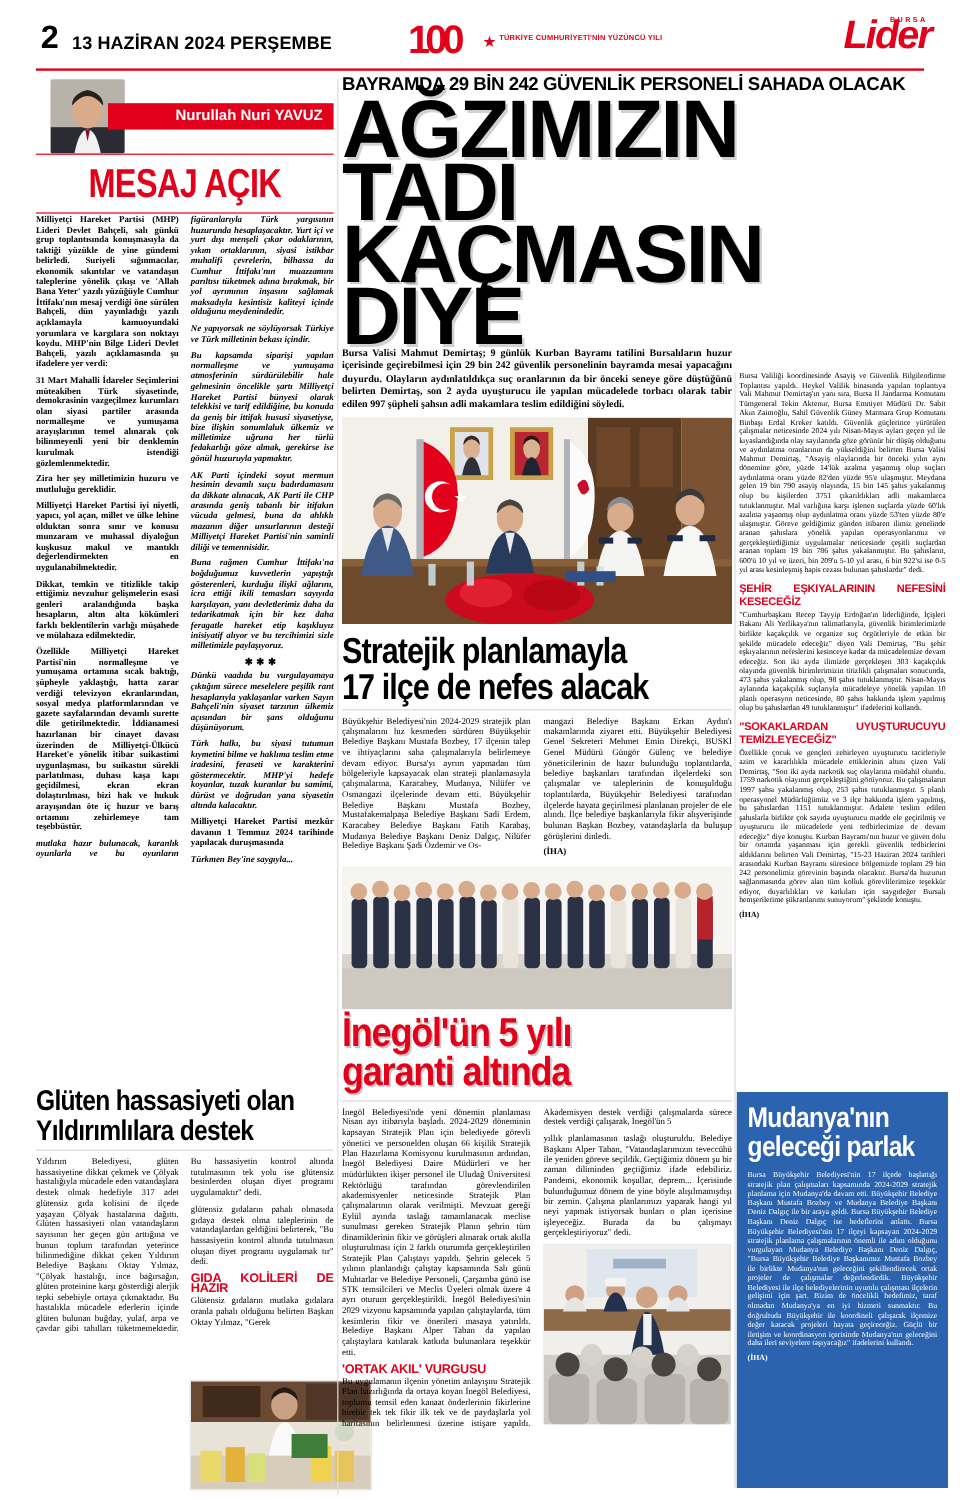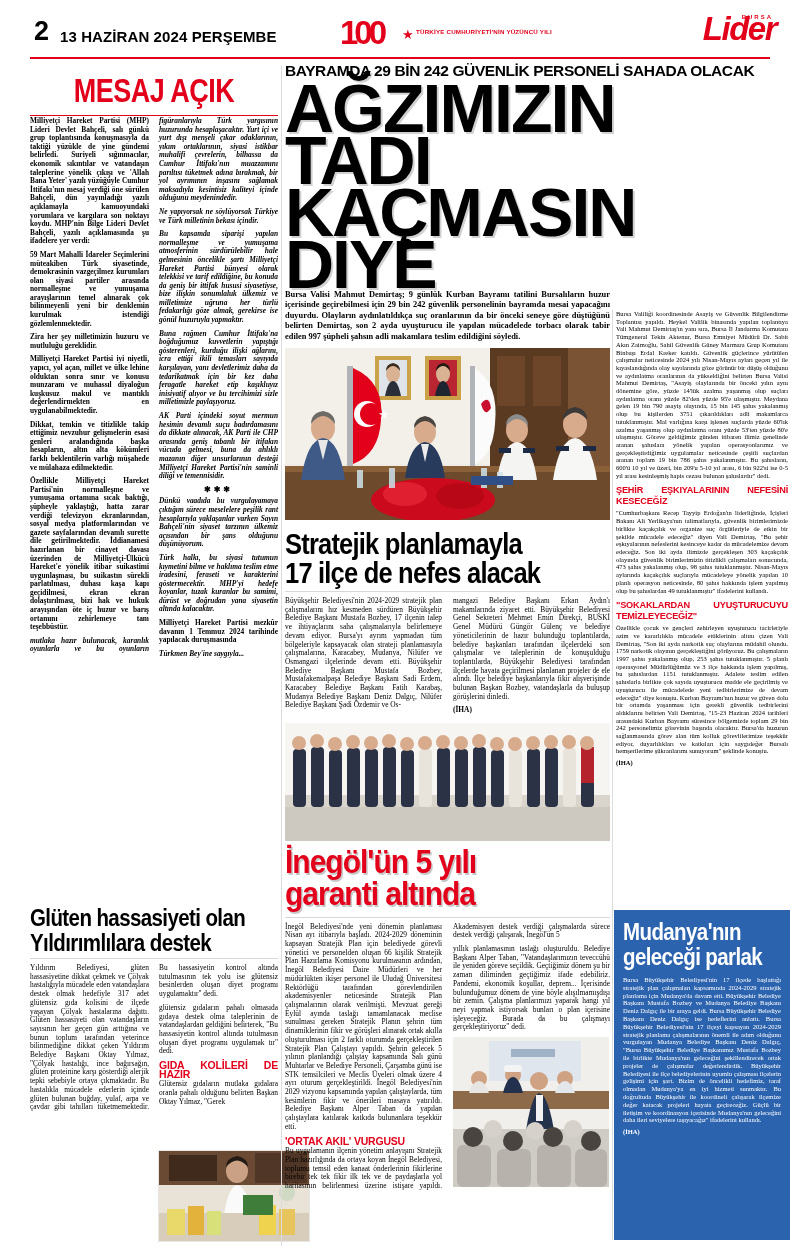--- a/index.html
+++ b/index.html
@@ -124,35 +124,51 @@
     </div>
 
     <div class="brand">
       <div class="brand-sub">BURSA</div>
       <div class="brand-name">Lider</div>
     </div>
     <div class="rule-red"></div>
   </div>
 
   <div class="colwrap">
+    <div class="col-head">
+      <div class="col-photo">
+        <svg width="62" height="62" viewBox="0 0 62 62">
+          <rect width="62" height="62" fill="#b9b2ab"></rect>
+          <rect y="40" width="62" height="22" fill="#2b2b33"></rect>
+          <ellipse cx="31" cy="26" rx="13" ry="15" fill="#d9ab8b"></ellipse>
+          <path d="M18 22 Q31 6 44 22 Q44 12 31 9 Q18 12 18 22Z" fill="#27211c"></path>
+          <path d="M20 62 Q24 42 31 42 Q38 42 42 62Z" fill="#f2f2f2"></path>
+          <path d="M29 42 L31 52 L33 42Z" fill="#8c1020"></path>
+        </svg>
+      </div>
+      <div class="col-namebar">
+        <span>Nurullah Nuri YAVUZ</span>
+      </div>
+      <div class="col-rule"></div>
+    </div>
     <div class="col-title">MESAJ AÇIK</div>
     <div class="col-rule2"></div>
 
     <div class="col-body">
       <p>Milliyetçi Hareket Partisi (MHP) Lideri Devlet Bahçeli, salı günkü grup toplantısında konuşmasıyla da taktiği yüzükle de yine gündemi belirledi. Suriyeli sığınmacılar, ekonomik sıkıntılar ve vatandaşın taleplerine yönelik çıkışı ve 'Allah Bana Yeter' yazılı yüzüğüyle Cumhur İttifakı'nın mesaj verdiği öne sürülen Bahçeli, dün yayınladığı yazılı açıklamayla kamuoyundaki yorumlara ve kargılara son noktayı koydu. MHP'nin Bilge Lideri Devlet Bahçeli, yazılı açıklamasında şu ifadelere yer verdi:</p>
-      <p>59 Mart Mahalli İdareler Seçimlerini müteakiben Türk siyasetinde, demokrasinin vazgeçilmez kurumları olan siyasi partiler arasında normalleşme ve yumuşama arayışlarının temel alınarak çok bilinmeyenli yeni bir denklemin kurulmak istendiği gözlemlenmektedir.</p>
+      <p>31 Mart Mahalli İdareler Seçimlerini müteakiben Türk siyasetinde, demokrasinin vazgeçilmez kurumları olan siyasi partiler arasında normalleşme ve yumuşama arayışlarının temel alınarak çok bilinmeyenli yeni bir denklemin kurulmak istendiği gözlemlenmektedir.</p>
       <p>Zira her şey milletimizin huzuru ve mutluluğu gereklidir.</p>
       <p>Milliyetçi Hareket Partisi iyi niyetli, yapıcı, yol açan, millet ve ülke lehine olduktan sonra sınır ve konusu munzaram ve muhassıl diyaloğun kuşkusuz makul ve mantıklı değerlendirmekten en uygulanabilmektedir.</p>
       <p>Dikkat, temkin ve titizlikle takip ettiğimiz nevzuhur gelişmelerin esasi genleri aralandığında başka hesapların, altın alta kökümleri farklı beklentilerin varlığı müşahede ve mülahaza edilmektedir.</p>
       <p>Özellikle Milliyetçi Hareket Partisi'nin normalleşme ve yumuşama ortamına sıcak baktığı, şüpheyle yaklaştığı, hatta zarar verdiği televizyon ekranlarından, sosyal medya platformlarından ve gazete sayfalarından devamlı surette dile getirilmektedir. İddianamesi hazırlanan bir cinayet davası üzerinden de Milliyetçi-Ülkücü Hareket'e yönelik itibar suikastimi uygunlaşması, bu suikastın sürekli parlatılması, duhası kaşa kapı geçidilmesi, ekran ekran dolaştırılması, bizi hak ve hukuk arayışından öte iç huzur ve barış ortamını zehirlemeye tam teşebbüstür.</p>
       <p class="ital">mutlaka hazır bulunacak, karanlık oyunlarla ve bu oyunların figüranlarıyla Türk yargısının huzurunda hesaplaşacaktır. Yurt içi ve yurt dışı menşeli çıkar odaklarının, yıkım ortaklarının, siyasi istikbar muhalifi çevrelerin, bilhassa da Cumhur İttifakı'nın muazzamını parıltısı tüketmek adına bırakmak, bir yol ayrımının inşasını sağlamak maksadıyla kesintisiz kaliteyi içinde olduğunu meydenindedir.</p>
       <p class="ital">Ne yapıyorsak ne söylüyorsak Türkiye ve Türk milletinin bekası içindir.</p>
       <p class="ital">Bu kapsamda siparişi yapılan normalleşme ve yumuşama atmosferinin sürdürülebilir hale gelmesinin öncelikle şartı Milliyetçi Hareket Partisi bünyesi olarak telekkisi ve tarif edildiğine, bu konuda da geniş bir ittifak hususi siyasetiyse, bize ilişkin sonumlaluk ülkemiz ve milletimize uğruna her türlü fedakarlığı göze almak, gerekirse ise gönül huzuruyla yapmaktır.</p>
+      <p class="ital">AK Parti içindeki soyut mermun hesimin devamlı suçu badırdamasını da dikkate alınacak, AK Parti ile CHP arasında geniş tabanlı bir itifakın vücuda gelmesi, buna da ahlıklı mazanın diğer unsurlarının desteği Milliyetçi Hareket Partisi'nin saminli diliği ve temennisidir.</p>
       <p class="ital">Buna rağmen Cumhur İttifakı'na boğduğumuz kuvvetlerin yapıştığı gösterenleri, kurduğu ilişki ağlarını, icra ettiği ikili temasları sayıyıda karşılayan, yanı devletlerimiz daha da tedarikatmak için bir kez daha feragatle hareket etip kaşıkluyız inisiyatif alıyor ve bu tercihimizi sizle milletimizle paylaşıyoruz.</p>
-      <p class="ital">AK Parti içindeki soyut mermun hesimin devamlı suçu badırdamasını da dikkate alınacak, AK Parti ile CHP arasında geniş tabanlı bir itifakın vücuda gelmesi, buna da ahlıklı mazanın diğer unsurlarının desteği Milliyetçi Hareket Partisi'nin saminli diliği ve temennisidir.</p>
       <div class="stars">✱✱✱</div>
       <p class="ital">Dünkü vaadıda bu vurgulayamaya çıktığım sürece meselelere peşilik rant hesaplarıyla yaklaşanlar varken Sayın Bahçeli'nin siyaset tarzının ülkemiz açısından bir şans olduğunu düşünüyorum.</p>
       <p class="ital">Türk halkı, bu siyasi tutumun kıymetini bilme ve haklıma teslim etme iradesini, feraseti ve karakterini göstermecektir. MHP'yi hedefe koyanlar, tuzak kuranlar bu samimi, dürüst ve doğrudan yana siyasetin altında kalacaktır.</p>
       <p>Milliyetçi Hareket Partisi mezkûr davanın 1 Temmuz 2024 tarihinde yapılacak duruşmasında</p>
       <p class="ital">Türkmen Bey'ine saygıyla...</p>
     </div>
   </div>
 
   <div class="gluten">
     <div class="gl-title">

